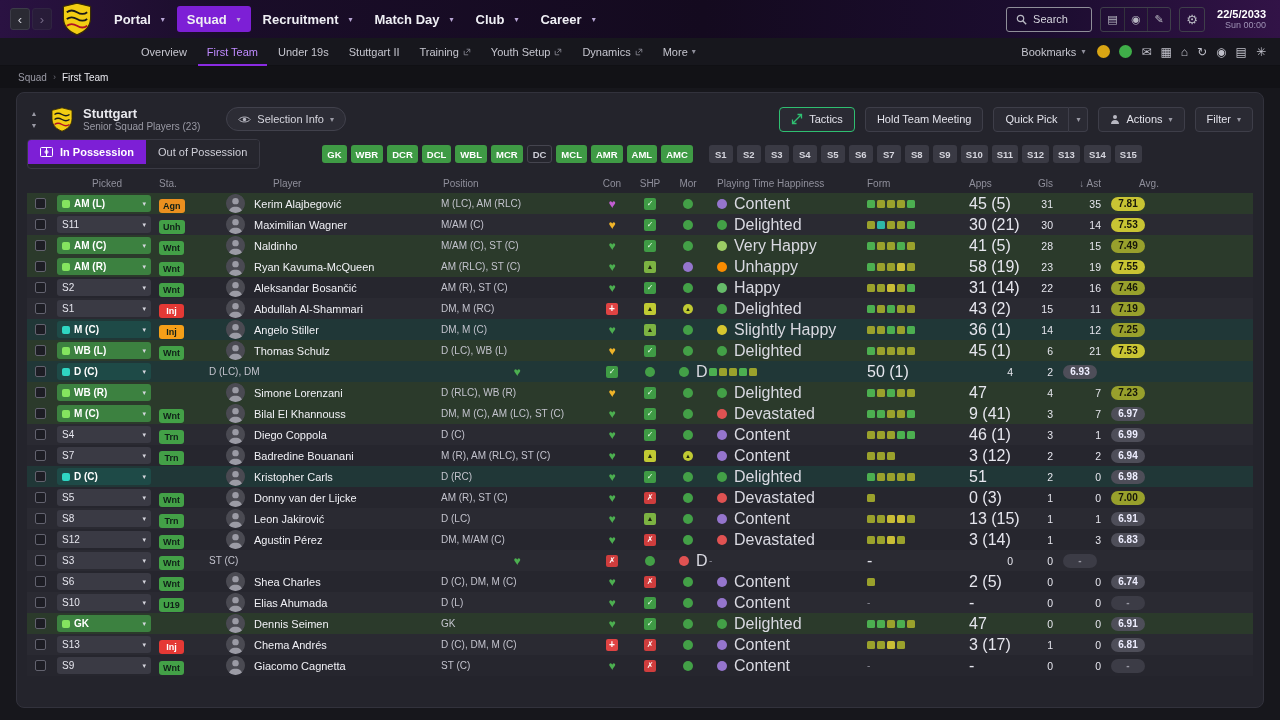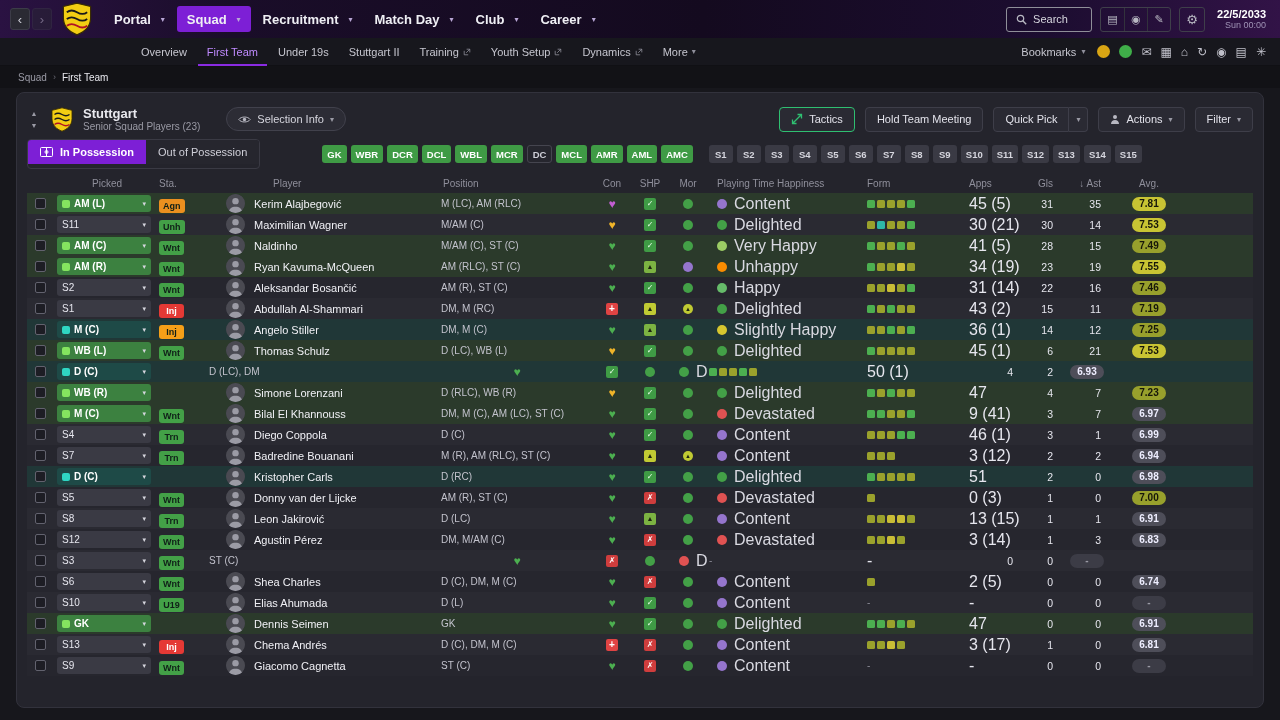--- a/index.html
+++ b/index.html
@@ -132,21 +132,21 @@
 .mordot{width:10px;height:10px;border-radius:50%;font-size:6px;color:#1c2410;
   display:flex;align-items:center;justify-content:center}
 .c-happy{display:flex;align-items:center;gap:7px;padding-left:10px}
 .hdot{width:10px;height:10px;border-radius:50%;flex:none}
 .htext{font-size:16px;color:#d9d9e1}
 .c-form{display:flex;align-items:center;gap:2px;padding-left:2px}
 .fsq{width:8px;height:8px;border-radius:1.5px}
 .fdash{color:#8a8a95;font-size:10px}
 .c-apps{font-size:16px;color:#e6e6ee;padding-left:2px}
 .c-gls,.c-ast{font-size:10.5px;color:#e6e6ee;text-align:right;padding-right:10px}
-.c-avg{display:flex;justify-content:center}
+.c-avg{display:flex;justify-content:flex-start}
 .avgb{min-width:34px;height:14px;border-radius:8px;font-size:10px;font-weight:bold;
   display:inline-flex;align-items:center;justify-content:center;padding:0 6px}
 .avg-high{background:#c8c433;color:#17170a}
 .avg-mid{background:#98a02c;color:#17170a}
 .avg-low{background:#4e4e59;color:#eef}
 .avg-none{background:#3c3c46;color:#9a9aa5}
 </style>
 </head>
 <body>
 
@@ -601,21 +601,21 @@
           <span class="hdot" style="background: rgb(251, 140, 0);"></span>
           <span class="htext">Unhappy</span>
         </div>
         <div class="cell c-form">
           <span class="fsq" style="background: rgb(76, 175, 80);"></span>
           <span class="fsq" style="background: rgb(154, 161, 44);"></span>
           <span class="fsq" style="background: rgb(154, 161, 44);"></span>
           <span class="fsq" style="background: rgb(201, 189, 54);"></span>
           <span class="fsq" style="background: rgb(154, 161, 44);"></span>
         </div>
-        <div class="cell c-apps">34 (19)</div>
+        <div class="cell c-apps">58 (19)</div>
         <div class="cell c-gls">23</div>
         <div class="cell c-ast">19</div>
         <div class="cell c-avg">
           <span class="avgb avg-high">7.55</span>
         </div>
       </div>
       <div class="trow grid">
         <div class="cell c-check">
           <span class="checkbox"></span>
         </div>

